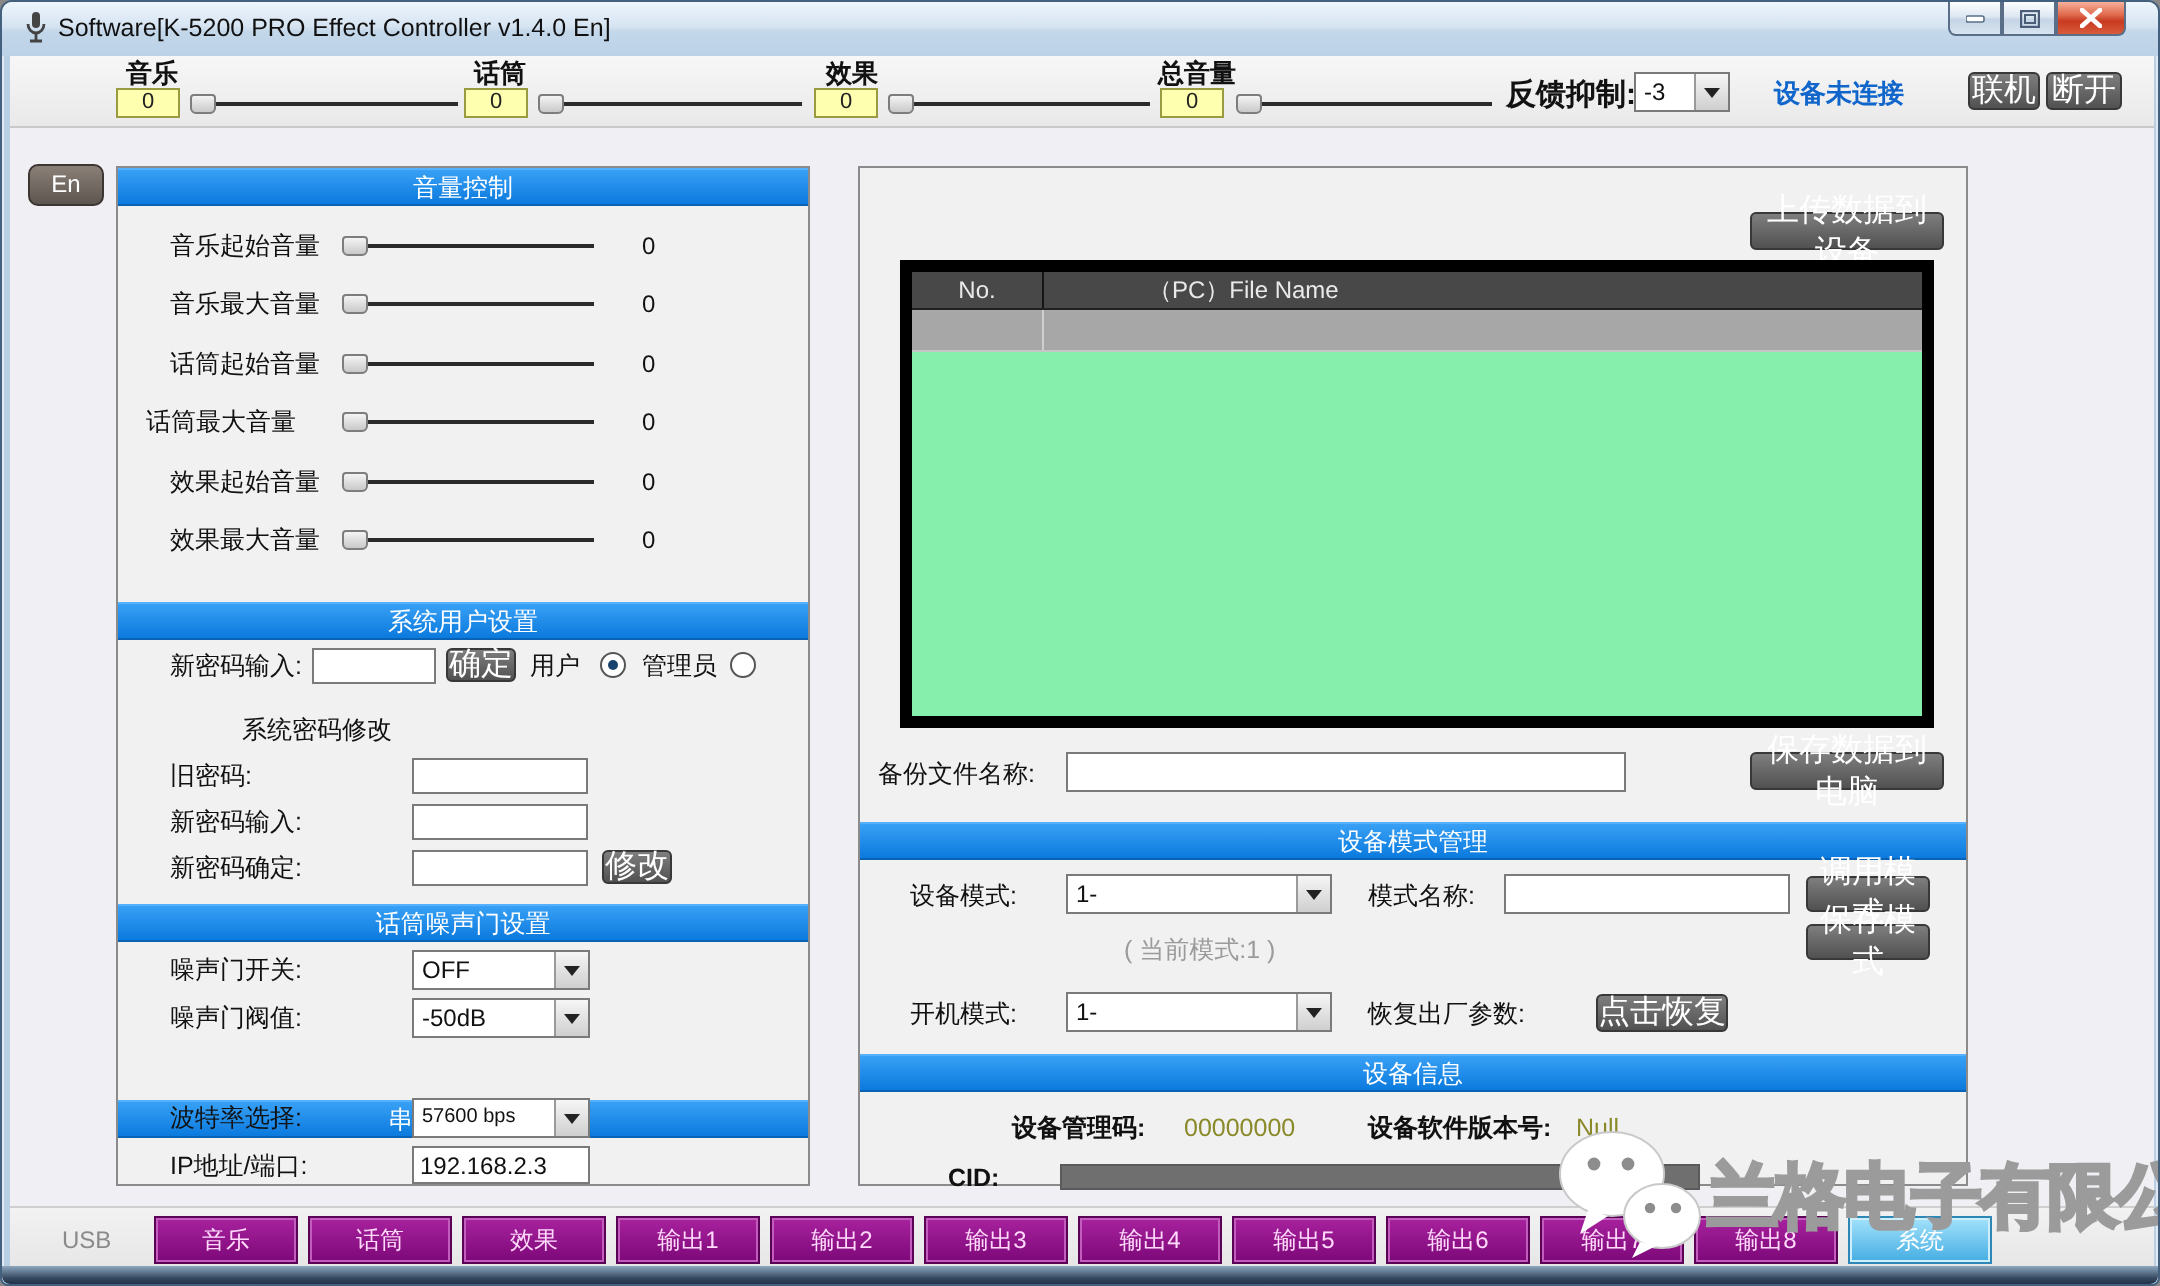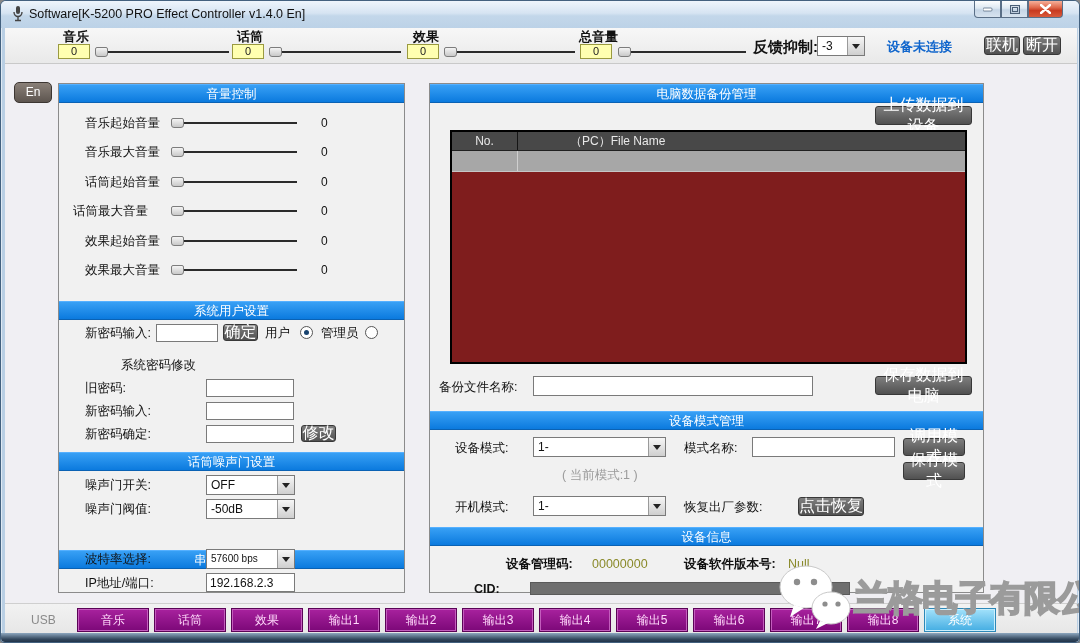--- a/index.html
+++ b/index.html
@@ -61,21 +61,21 @@
   .combo .ctext.small { font-size:10px; line-height:18px; }
   .combo .cbtn { width:17px; border-left:1px solid #9a9a9a;
     background:linear-gradient(180deg,#f6f6f6,#cfcfcf); display:flex; align-items:center; justify-content:center; }
   .arrow-dn { width:0; height:0; border-left:4px solid transparent; border-right:4px solid transparent;
     border-top:5px solid #222; }
   .radio { position:absolute; width:13px; height:13px; border:1px solid #555; border-radius:50%;
     background:#fff; }
   .radio.sel::after { content:""; position:absolute; left:3px; top:3px; width:5px; height:5px;
     border-radius:50%; background:#17426e; }
   
-  .dtable { position:absolute; border:2px solid #000000; background:#7f1d1d; }
+  .dtable { position:absolute; border:6px solid #000000; background:#86efac; }
   .dtable .thead { display:flex; height:19px; background:#484848; border-bottom:1px solid #202020; }
   .dtable .th { color:#e9e9e9; font-size:12px; line-height:18px; }
   .dtable .th.c1 { width:66px; text-align:center; border-right:1px solid #151515; }
   .dtable .th.c2 { flex:1; padding-left:52px; }
   .dtable .row0 { display:flex; height:21px; background:#a7a7a7; border-bottom:1px solid #c6c6c6; }
   .dtable .row0 .cell1 { width:66px; border-right:1px solid #cfcfcf; }
   .olive { color:#8a8a2a; }
   .graytext { color:#9b9b9b; }
   .cidbar { position:absolute; height:13px; background:#6f6f6f; border:1px solid #5a5a5a; }
   
@@ -258,21 +258,20 @@
         <span class="ctext small">57600 bps</span>
         <span class="cbtn">
             <span class="arrow-dn"></span>
           </span>
       </div>
       <span class="plabel" style="left:26px;top:490px">IP地址/端口:</span>
       <input class="tin" style="left: 147px; top: 489px; width: 89px; height: 19px;" value="192.168.2.3">
     </div>
 
     <div class="panel" style="left:424px;top:55px;width:555px;height:510px">
-      <div class="hdr" style="top:0">电脑数据备份管理</div>
       <div class="darkbtn abs" style="left:445px;top:22px;width:97px;height:19px">上传数据到设备</div>
 
       <div class="dtable" style="left:20px;top:46px;width:517px;height:234px">
         <div class="thead">
           <span class="th c1">No.</span>
           <span class="th c2">（PC）File Name</span>
         </div>
         <div class="row0">
             <span class="cell1"></span>
           </div>

